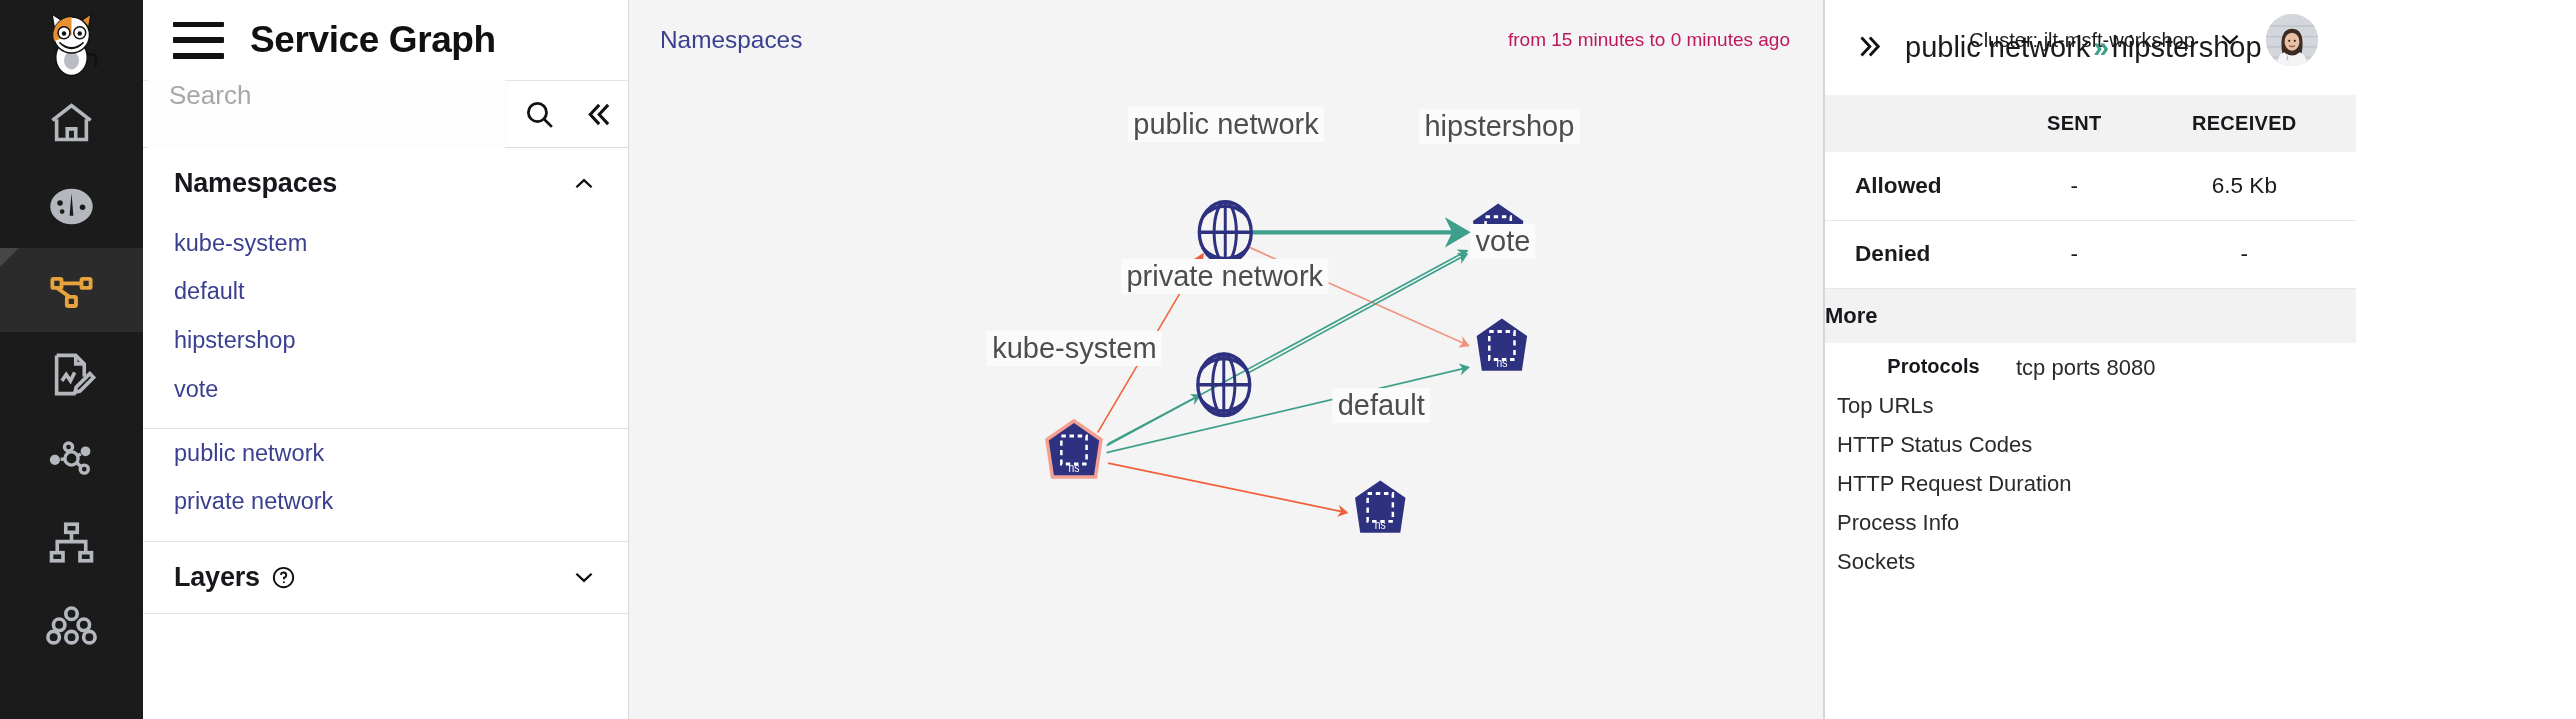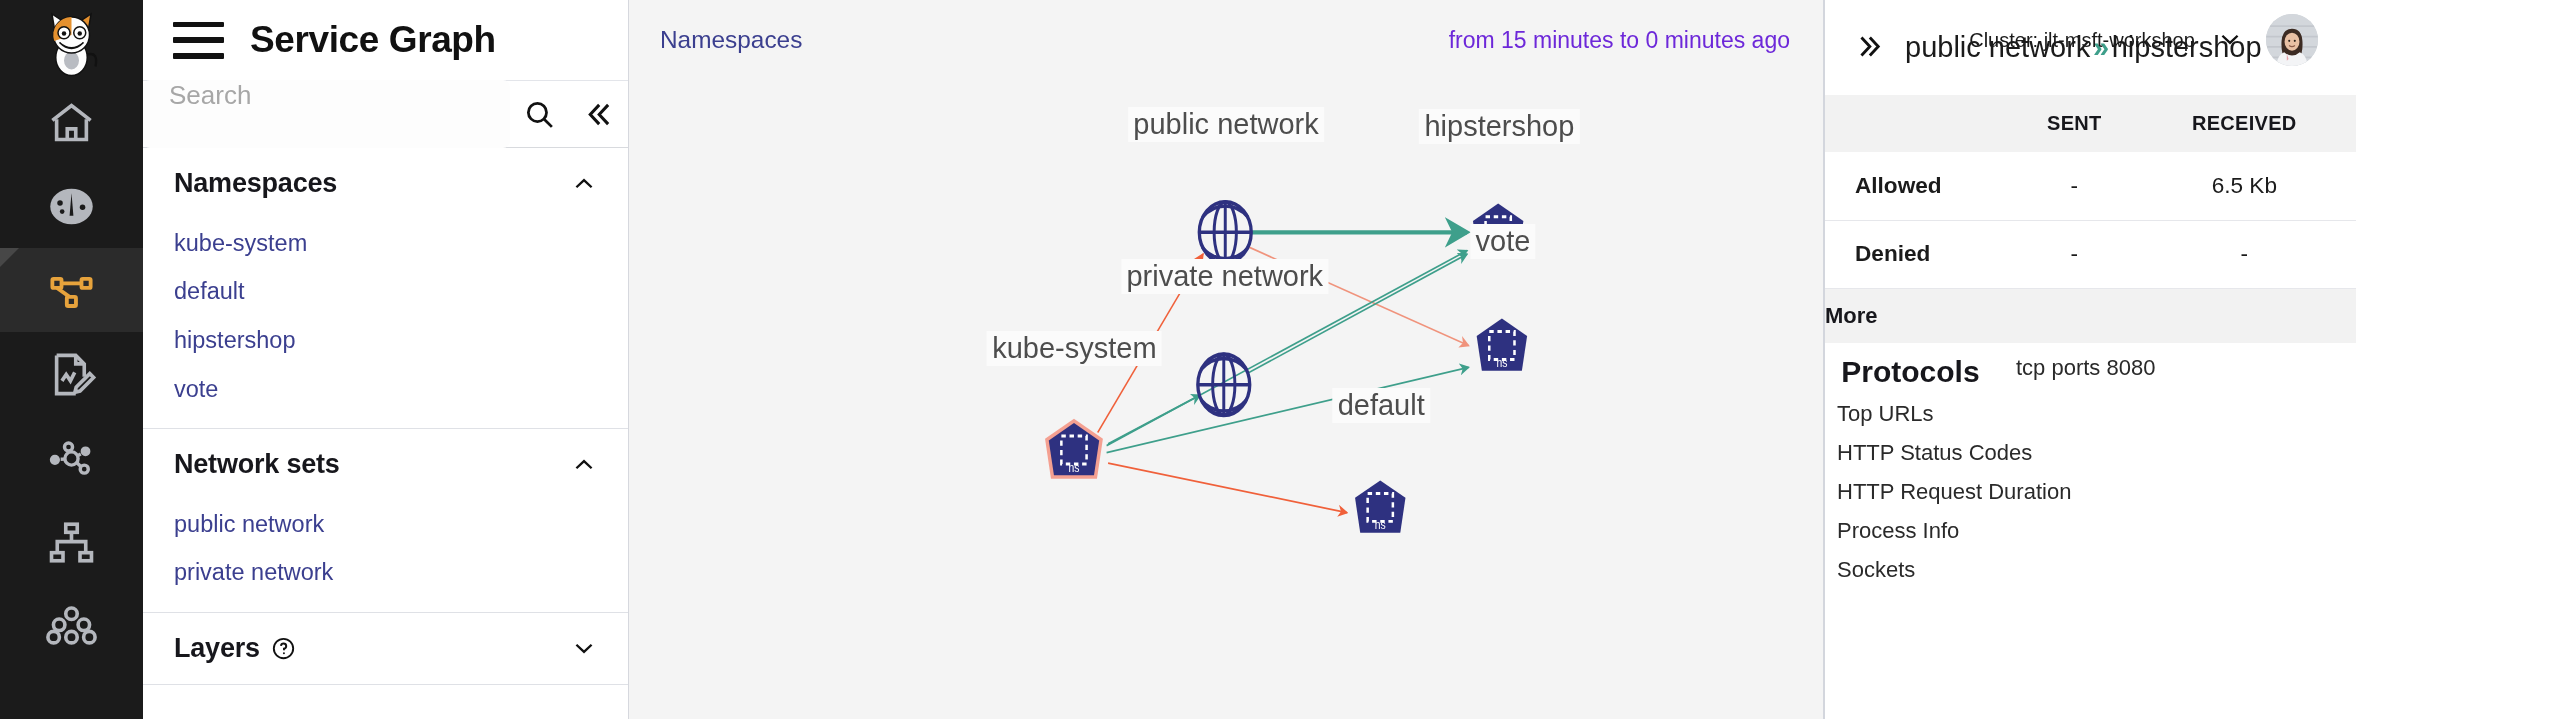--- a/index.html
+++ b/index.html
@@ -91,21 +91,21 @@
   
   .graph {
     flex: 1; height: 719px; background: #f4f4f4;
     position: relative; overflow: hidden;
   }
   .graph-bar {
     height: 80px; background: #f4f4f4;
     display: flex; align-items: center; padding: 0 33px 0 31px;
   }
   .graph-crumb { font-size: 24.4px; color: #3b3f8f; cursor: pointer; }
-  .graph-time { margin-left: auto; font-size: 23px; color: #6d28d9; }
+  .graph-time { margin-left: auto; font-size: 19px; color: #be185d; }
   .graph-canvas { position: absolute; inset: 80px 0 0 0; }
   .node-label {
     position: absolute; font-size: 29px; color: #4d4d4d;
     background: #fbfbfb; padding: 0.9px 5.2px; white-space: nowrap;
     transform: translateX(-50%);
   }
 
   
   .detail {
     width: 533px; flex: 0 0 533px; height: 719px;
@@ -130,21 +130,21 @@
     text-align: center; border-bottom: 1.7px solid #e6e7eb;
   }
   .tbl td.c-label { text-align: left; padding-left: 30px; font-weight: 700; }
   .more-bar {
     height: 54px; background: #f2f2f2; display: flex; align-items: center;
     font-size: 22px; font-weight: 700; color: #17171c;
   }
   .kv { display: flex; padding: 12.2px 0 0 0; }
   .kv-key {
     width: 179px; text-align: right; padding-right: 24.4px;
-    font-size: 30px; font-weight: 700; color: #17171c;
+    font-size: 20px; font-weight: 700; color: #17171c;
   }
   .kv-vals { display: flex; flex-direction: column; gap: 13px; margin-left: 12px; }
   .kv-val { font-size: 22px; color: #2a2a2a; cursor: pointer; }
   .kv-val.plain { cursor: default; }
 </style>
 </head>
 <body>
 
 <div class="app">
 
@@ -274,28 +274,20 @@
       </div>
       <div class="section-body">
         <span class="ns-link">kube-system</span>
         <span class="ns-link">default</span>
         <span class="ns-link">hipstershop</span>
         <span class="ns-link">vote</span>
       </div>
     </div>
 
     <div class="section">
-      <div class="section-head">
-        <span class="section-title">Network sets</span>
-        <span class="section-caret">
-          <svg width="26" height="26" viewBox="0 0 24 24" fill="none" stroke="#111" stroke-width="2.2">
-              <path d="M5 15 L12 8.5 L19 15"></path>
-            </svg>
-        </span>
-      </div>
       <div class="section-body">
         <span class="ns-link">public network</span>
         <span class="ns-link">private network</span>
       </div>
     </div>
 
 
     <div class="section">
       <div class="section-head">
         <span class="section-title">Layers</span>

